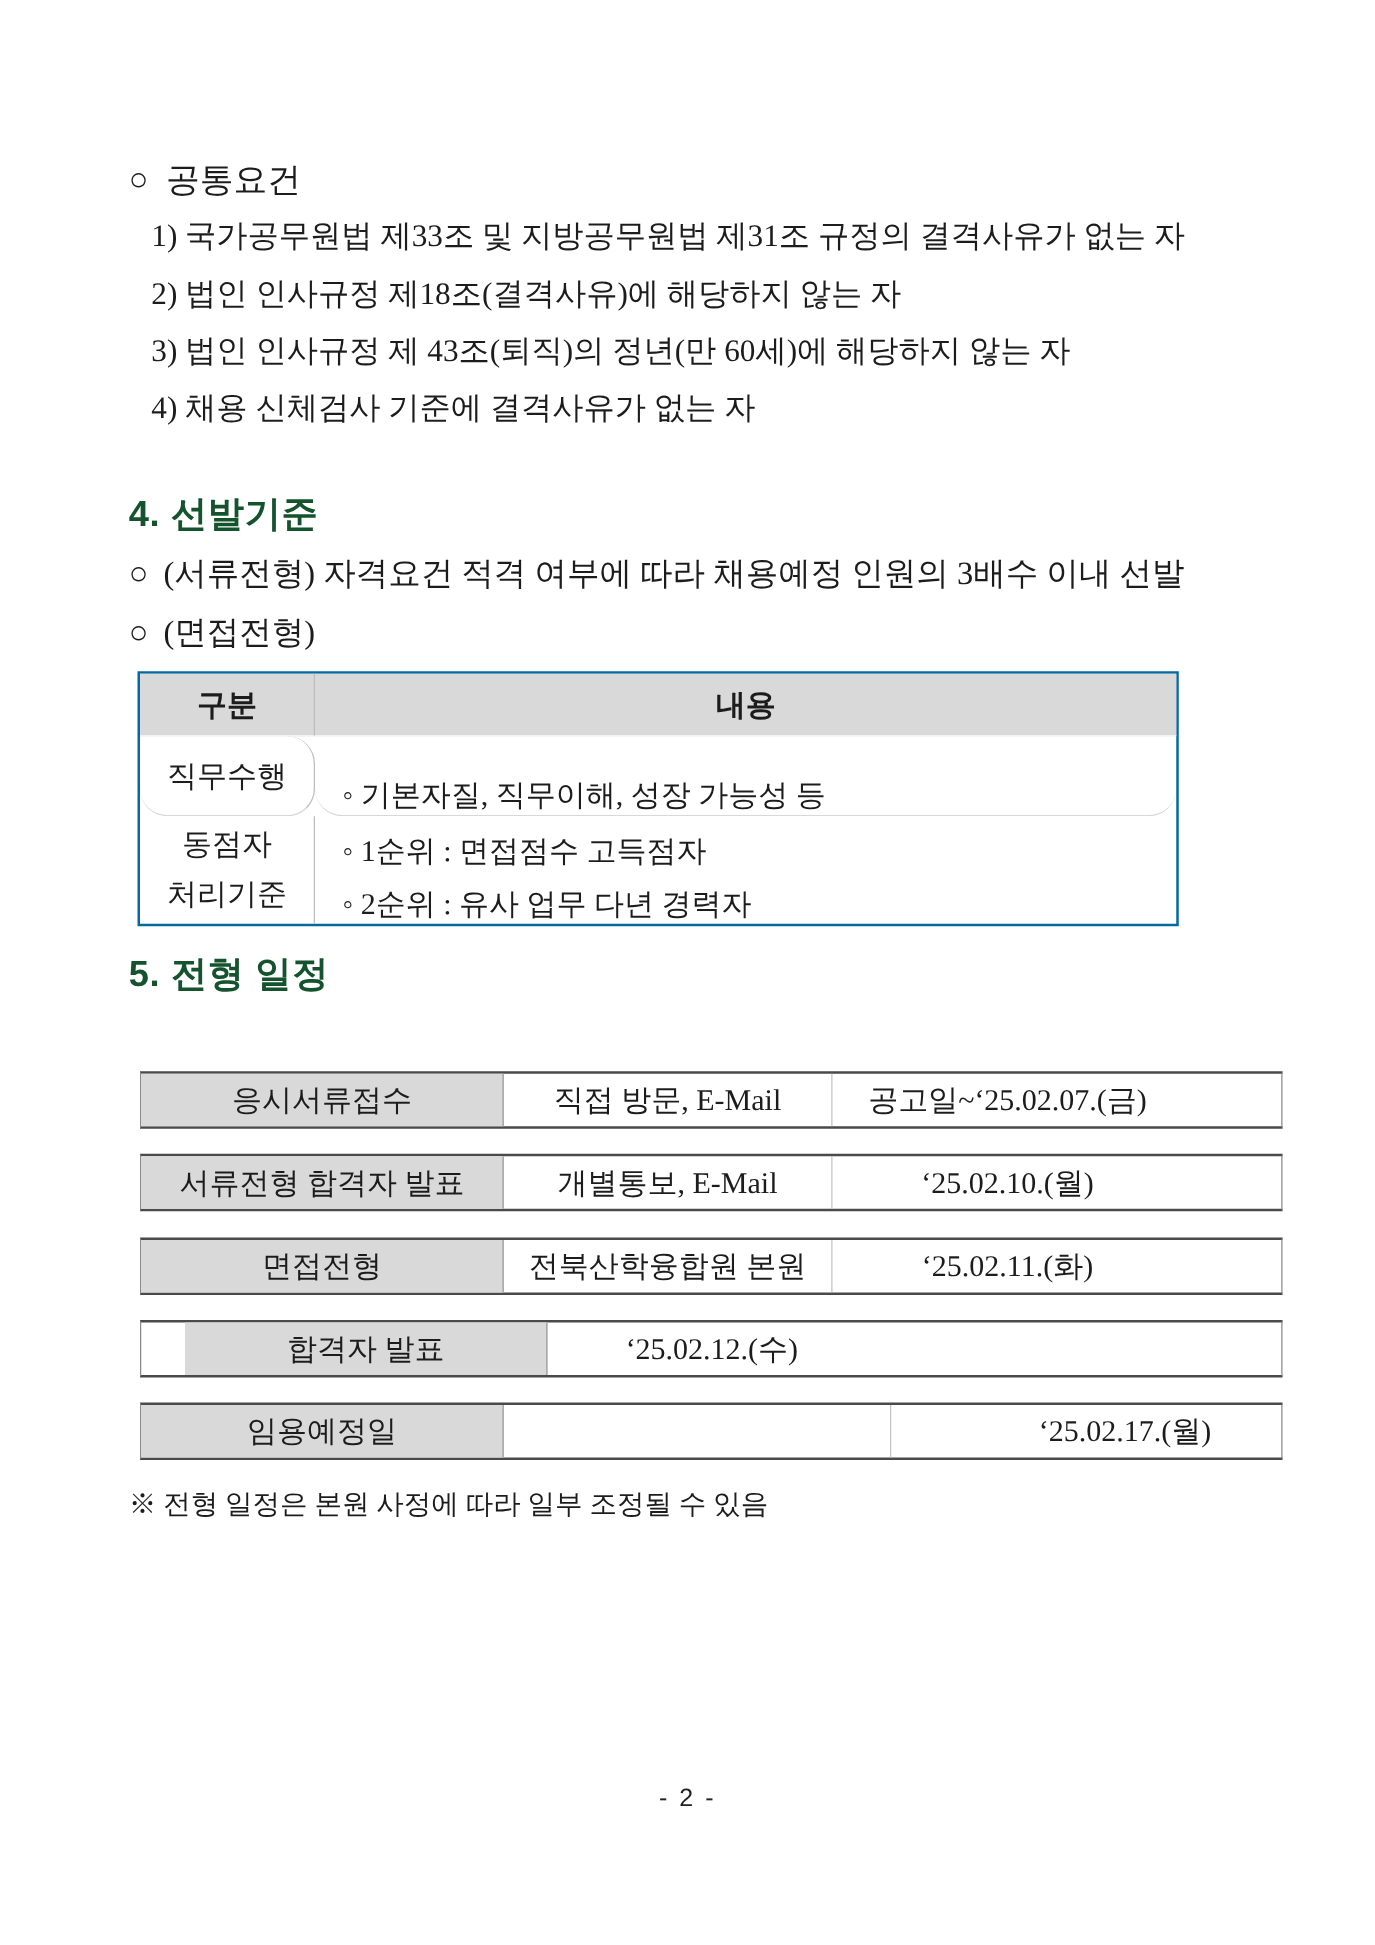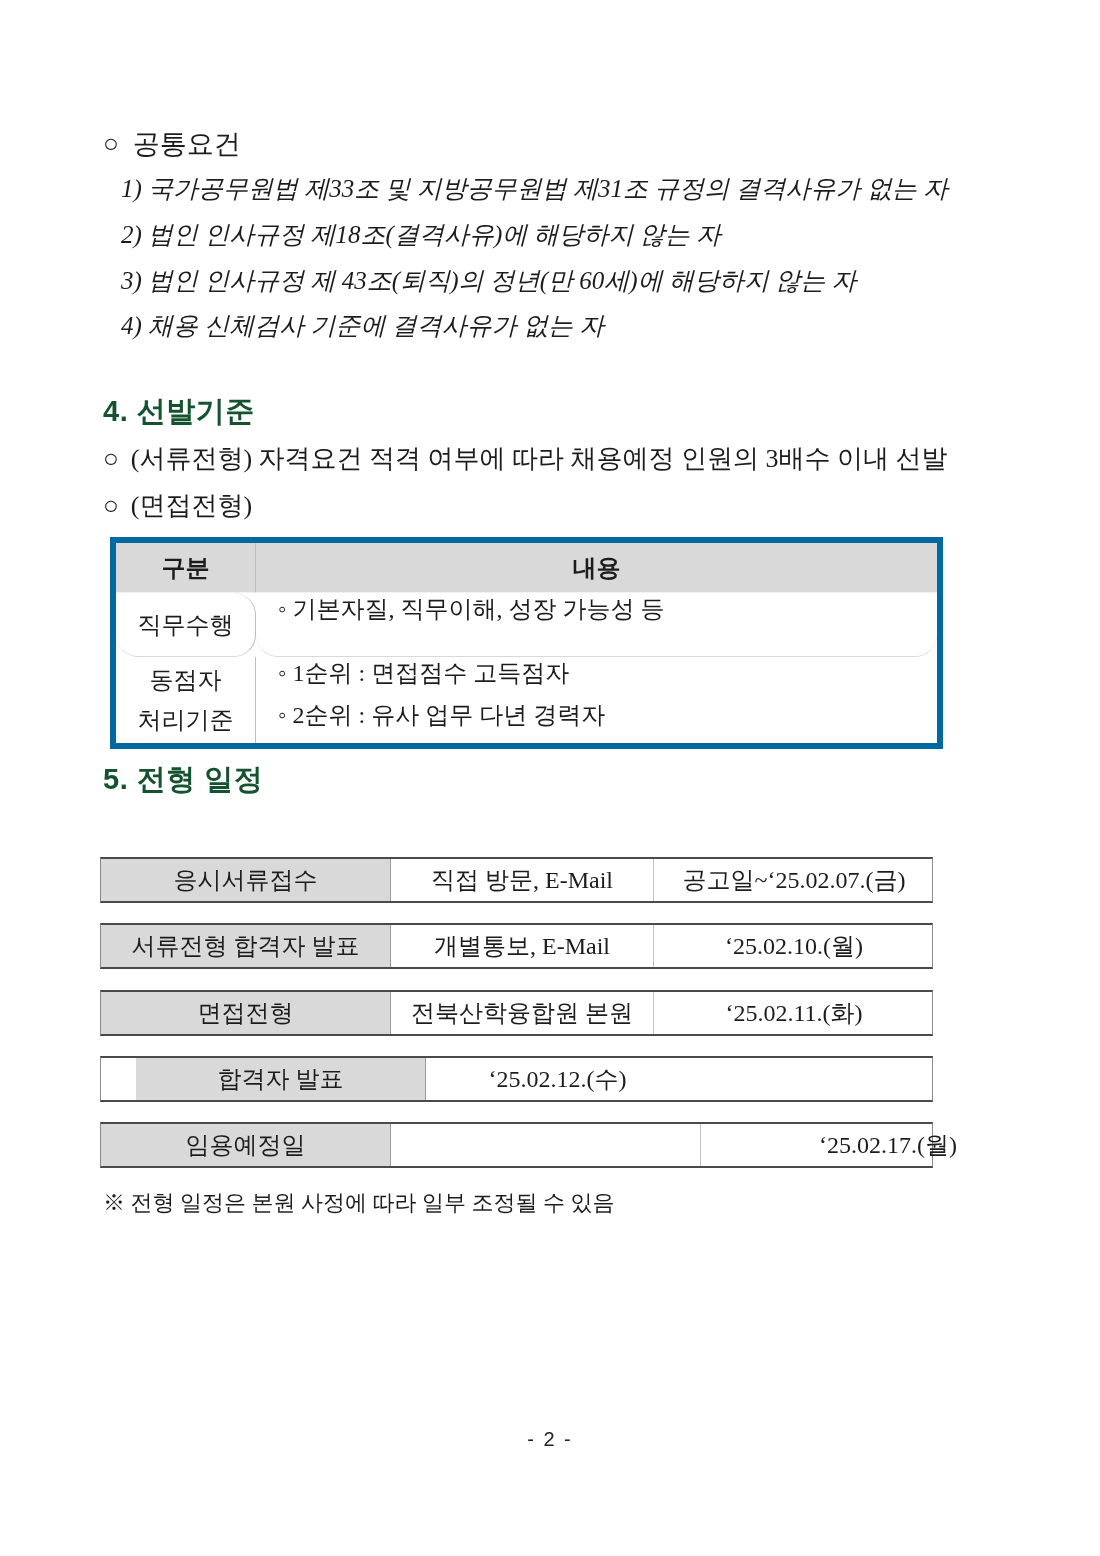--- a/index.html
+++ b/index.html
@@ -4,48 +4,48 @@
 <style>
   html,body{margin:0;padding:0;background:#ffffff;}
   .page{
     position:relative;width:1100px;height:1556px;background:#ffffff;
     font-family:"Liberation Serif","DejaVu Serif",serif;color:#1c1c1c;overflow:hidden;
   }
   
   .common-title{position:absolute;left:103px;top:126px;font-size:27px;display:flex;align-items:center;gap:14px;}
   .big-circle{font-size:26px;line-height:1;}
   .req-list{position:absolute;left:121px;top:166px;width:900px;font-size:25px;}
-  .req-list .req-item{height:45.7px;display:flex;align-items:center;white-space:nowrap;font-style:italic;}
+  .req-list .req-item{height:45.7px;display:flex;align-items:center;white-space:nowrap;}
   
   .sec-heading{
     position:absolute;left:103px;font-family:"Liberation Sans","DejaVu Sans",sans-serif;
     font-weight:700;font-size:29px;color:#14532d;letter-spacing:0.5px;
   }
   #sec4-heading{top:392px;}
   #sec5-heading{top:760px;}
   
   .sec4-bullet{position:absolute;left:103px;font-size:26px;display:flex;align-items:center;gap:12px;white-space:nowrap;}
   #sec4-b0{top:441px;}
   #sec4-b1{top:488px;}
   
   .t1{
     position:absolute;left:110px;top:537px;width:833px;
     display:grid;grid-template-columns:140px 1fr;grid-template-rows:50px 64px 86px;
-    border:6px solid #0369a1;background:#fff;box-sizing:border-box;font-size:24px;
+    border:2px solid #0369a1;background:#fff;box-sizing:border-box;font-size:24px;
   }
   .t1 .cell{display:flex;align-items:center;box-sizing:border-box;}
   .t1 .c1{border-right:1px solid #bdbdbd;justify-content:center;text-align:center;}
   .t1 .head{background:#d9d9d9;font-weight:700;justify-content:center;border-bottom:1px solid #f2f2f2;}
   .t1 .rb{border-bottom:1px solid #d8d8d8;border-radius:22px;}
-  .t1 .content{padding-left:22px;flex-direction:column;align-items:flex-start;justify-content:flex-start;gap:10px;}
+  .t1 .content{padding-left:22px;flex-direction:column;align-items:flex-start;justify-content:flex-end;gap:10px;}
   .t1 .content .line{white-space:nowrap;}
   .t1 .cat2{flex-direction:column;justify-content:center;line-height:40px;}
   
   .srow{
-    position:absolute;left:100px;width:833px;height:46px;box-sizing:border-box;
+    position:absolute;left:112px;width:914px;height:46px;box-sizing:border-box;
     display:grid;grid-template-columns:290px 263px 280px;
     border-top:2px solid #4a4a4a;border-bottom:2px solid #4a4a4a;
     border-left:1px solid #8a8a8a;border-right:1px solid #8a8a8a;
     font-size:24px;background:#fff;
   }
   .srow .scell{display:flex;align-items:center;justify-content:center;box-sizing:border-box;white-space:nowrap;}
   .srow .stage{background:#d9d9d9;border-right:1px solid #9a9a9a;}
   .srow .method{border-right:1px solid #c2c2c2;}
   #srow0{top:857px;} #srow1{top:923px;} #srow2{top:990px;} #srow3{top:1056px;padding-left:35px;} #srow4{top:1122px;gap:47px;}
   

